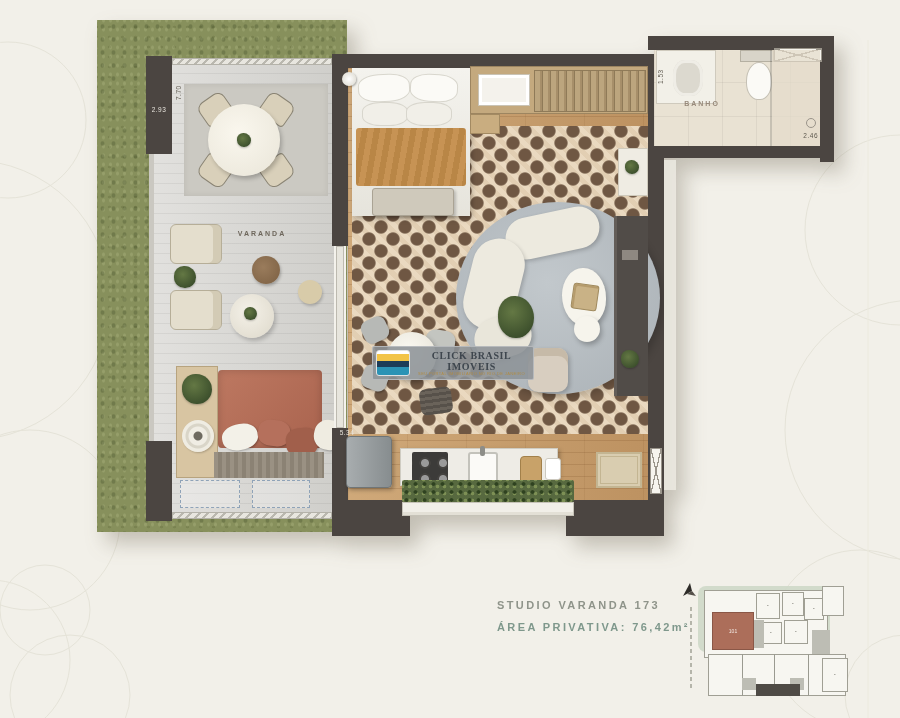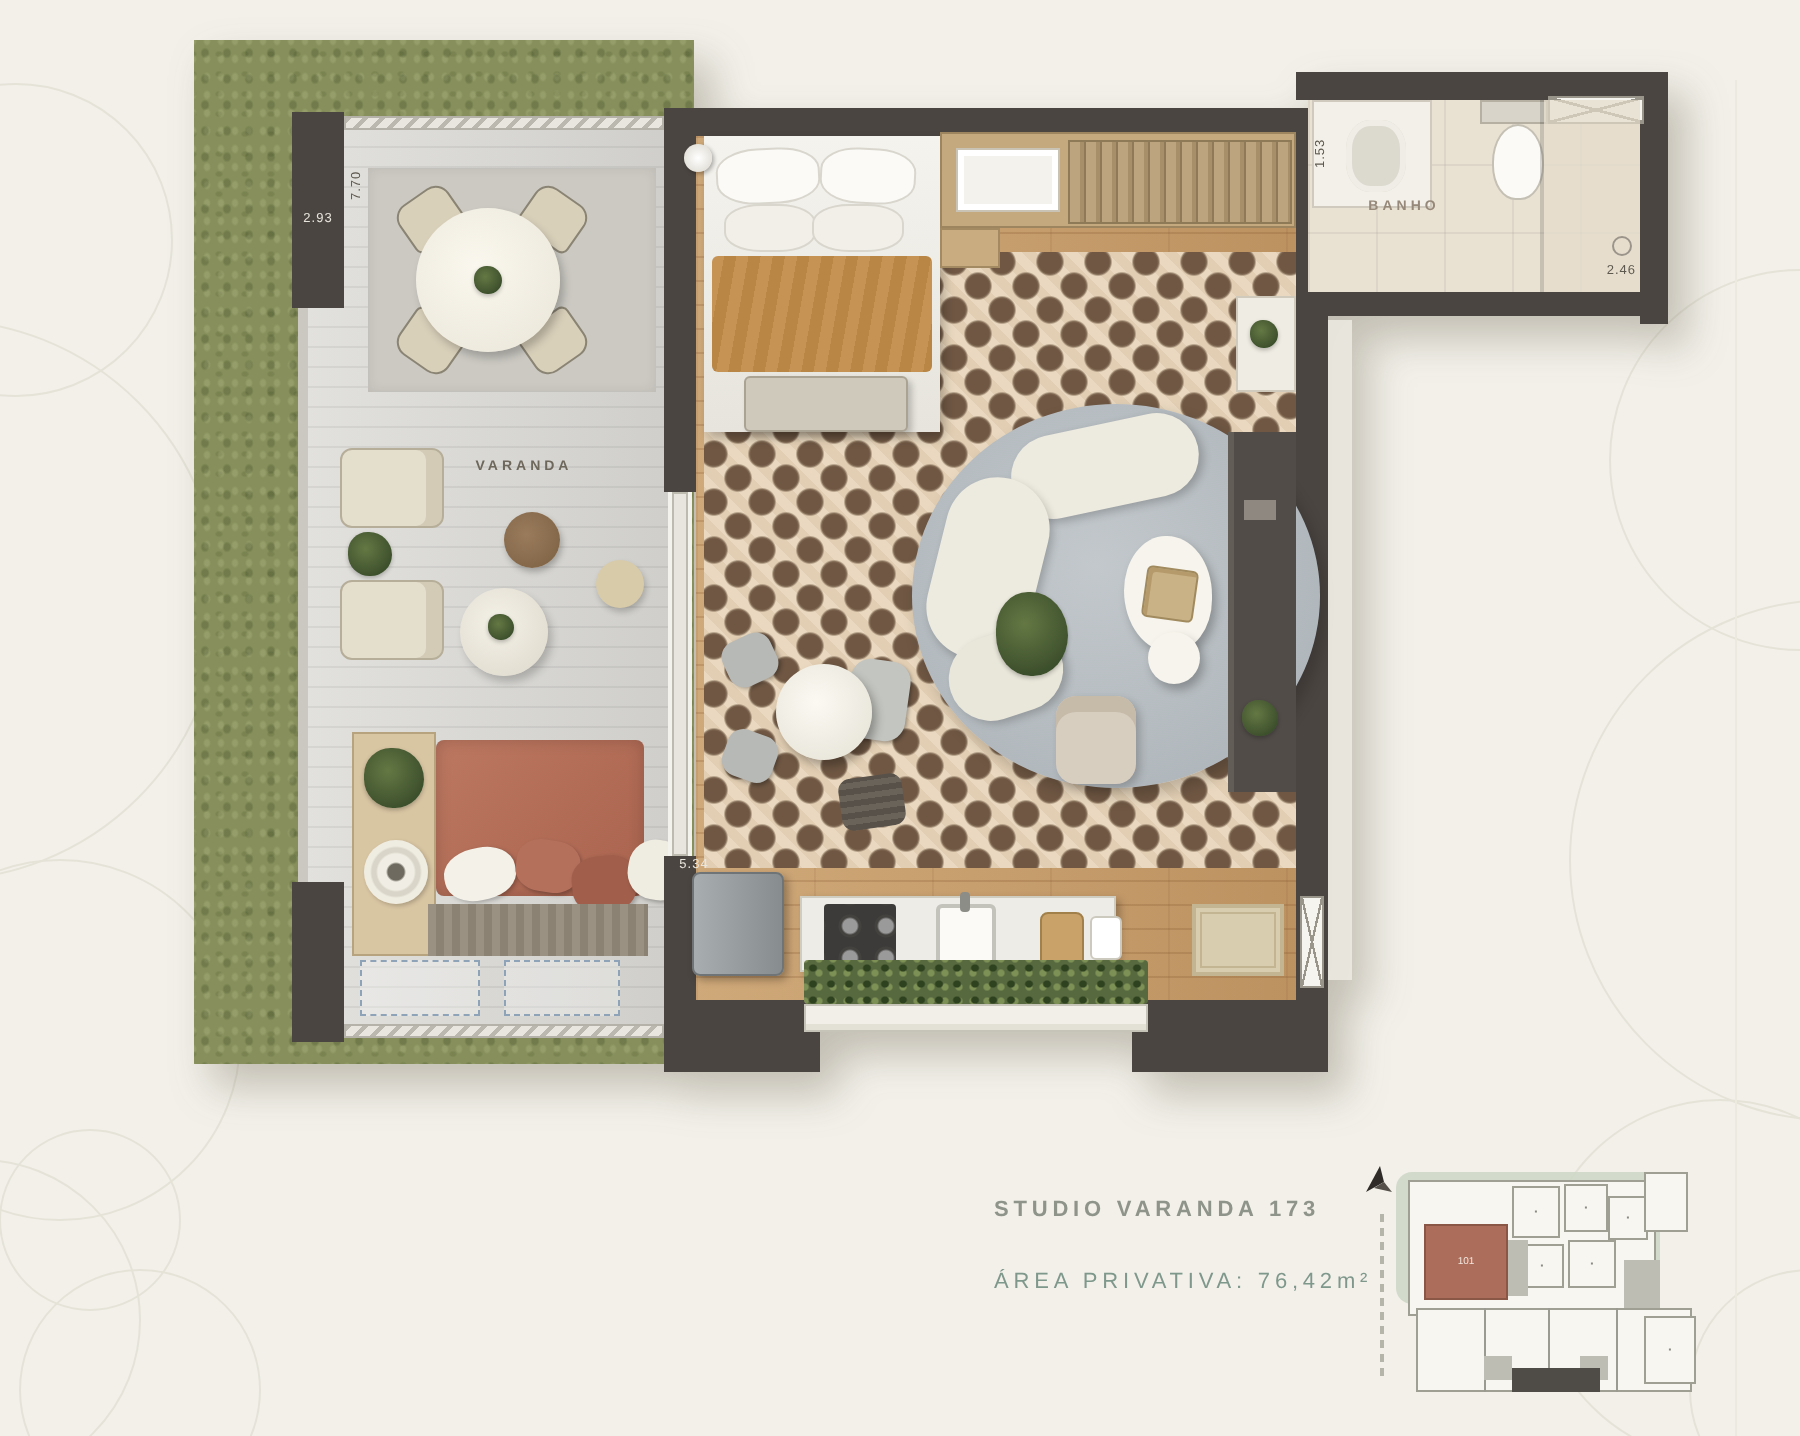--- a/index.html
+++ b/index.html
@@ -43,21 +43,21 @@
       linear-gradient(to bottom right,transparent 47%,#9a958b 47% 53%,transparent 53%);}
   
   #watermark{position:absolute;left:372px;top:346px;width:162px;height:34px;background:rgba(141,147,151,.88);border:1px solid rgba(190,193,195,.8);box-sizing:border-box;display:flex;align-items:center;border-radius:2px;}
   #wm-logo{width:32px;height:24px;margin-left:3px;border-radius:3px;border:1px solid #dfe2e4;background:linear-gradient(180deg,#ffffff 0 12%,#f2c448 12% 42%,#1d3c58 42% 66%,#2b93b5 66% 100%);flex:0 0 auto;}
   #wm-text{flex:1;text-align:center;line-height:1.1;}
   #wm-brand{font-family:"Liberation Serif",serif;font-size:10px;font-weight:bold;color:#3e464e;letter-spacing:.6px;}
   #wm-tagline{font-size:4px;color:#b08c45;letter-spacing:.4px;}
   
   #caption{position:absolute;left:497px;top:600px;line-height:1;}
   #caption .l1{font-size:11px;font-weight:bold;letter-spacing:2.4px;color:#8f948a;}
-  #caption .l2{font-size:11px;font-weight:normal;letter-spacing:2.4px;color:#7f988c;margin-top:25px;}
+  #caption .l2{font-size:11px;font-weight:bold;letter-spacing:2.4px;color:#7f988c;margin-top:11px;}
   
   #keyplan{position:absolute;left:676px;top:576px;width:182px;height:138px;}
   .kp-outline{background:#f7f6f1;border:1px solid #a09f94;box-sizing:border-box;}
   .kp-gray{background:#bdbdb4;}
   .kp-num{font-size:4px;color:#8b8b82;text-align:center;line-height:1;}
 </style>
 </head>
 <body>
 
 <div id="canvas">
@@ -193,20 +193,27 @@
     <div class="abs" style="left:643px;top:30px;width:34px;height:12px;background:#d8d4c9;border:1px solid #b5b0a2;box-sizing:border-box;"></div>
     <div class="abs" style="left:649px;top:42px;width:24px;height:36px;background:#fbfaf6;border:1px solid #c5c0b4;border-radius:50% 50% 45% 45%;"></div>
     <div class="abs" style="left:673px;top:30px;width:2px;height:96px;background:rgba(0,0,0,.15);"></div>
     <div class="abs" style="left:675px;top:30px;width:48px;height:96px;background:#e4dccb;opacity:.7;"></div>
     <div class="abs" style="left:709px;top:98px;width:10px;height:10px;border-radius:50%;border:1.5px solid #9a948a;box-sizing:border-box;"></div>
     <div class="room-label abs" style="left:575px;top:80px;width:60px;color:#97897a;">BANHO</div>
     <div class="abs dim vtext" style="left:560px;top:34px;height:30px;">1.53</div>
     <div class="abs dim" style="left:695px;top:112px;width:26px;text-align:right;">2.46</div>
   </div>
 
+  <div id="watermark">
+    <div id="wm-logo"></div>
+    <div id="wm-text">
+      <div id="wm-brand">CLICK BRASIL IMOVEIS</div>
+      <div id="wm-tagline">SEU PORTAL IMOBILIÁRIO NO RIO DE JANEIRO</div>
+    </div>
+  </div>
 
   <div id="caption">
     <div class="l1">STUDIO VARANDA 173</div>
     <div class="l2">ÁREA PRIVATIVA: 76,42m²</div>
   </div>
 
   <div id="keyplan">
     <svg class="abs" style="left:4px;top:5px;" width="18" height="18" xmlns="http://www.w3.org/2000/svg">
       <polygon points="3,15 10,2 12,10" fill="#2e2b28"></polygon>
       <polygon points="12,10 16,15 7,13" fill="#55504a"></polygon>

